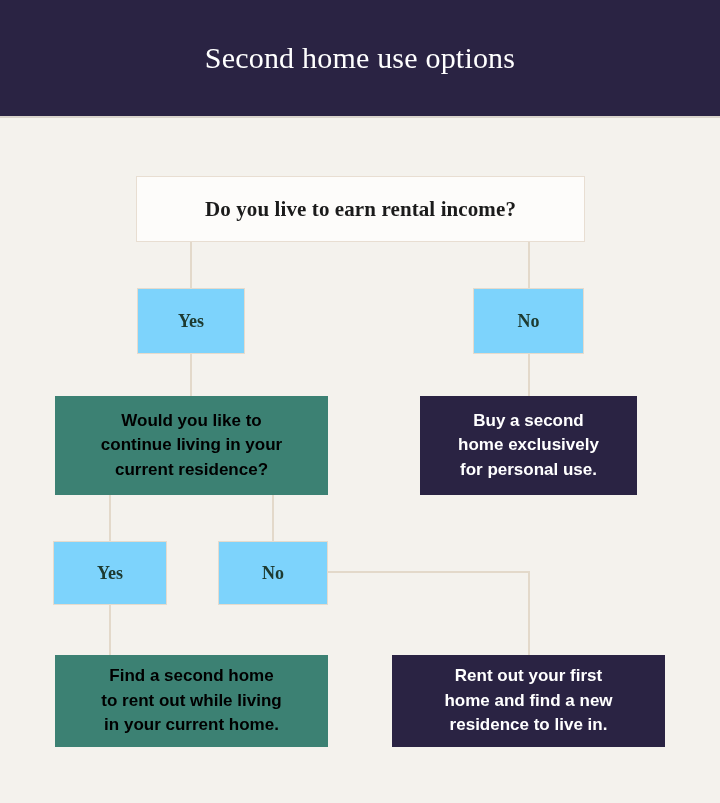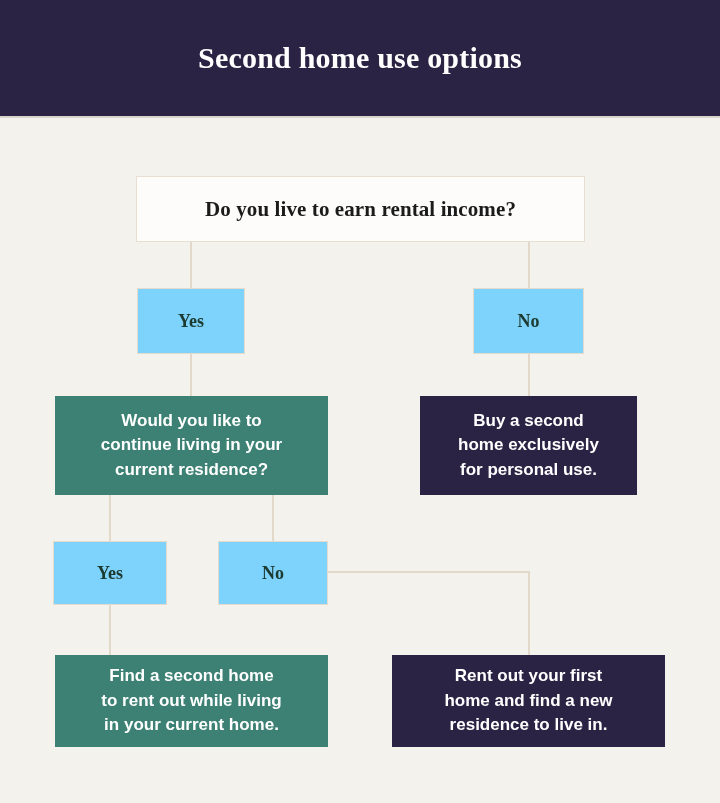--- a/index.html
+++ b/index.html
@@ -35,21 +35,21 @@
     position: absolute;
     left: 0;
     top: 0;
     width: 720px;
     height: 116px;
     display: flex;
     align-items: center;
     justify-content: center;
     color: #ffffff;
     font-family: "Liberation Serif", serif;
-    font-weight: bold;
+    font-weight: normal;
     font-size: 30px;
     letter-spacing: 0.2px;
     text-align: right;
   }
   .header-rule {
     position: absolute;
     left: 0;
     top: 116px;
     width: 720px;
     height: 2px;
@@ -91,21 +91,21 @@
     border: 1px solid #e5dbcd;
     color: #1d3a30;
     font-family: "Liberation Serif", serif;
     font-weight: bold;
     font-size: 18px;
   }
 
   .node-green {
     background: #3c8173;
     border: none;
-    color: #ffffff;
+    color: #000000;
     font-family: "Liberation Sans", sans-serif;
     font-weight: bold;
     font-size: 17px;
     line-height: 1.45;
   }
 
   .node-navy {
     background: #2a2343;
     border: none;
     color: #ffffff;

